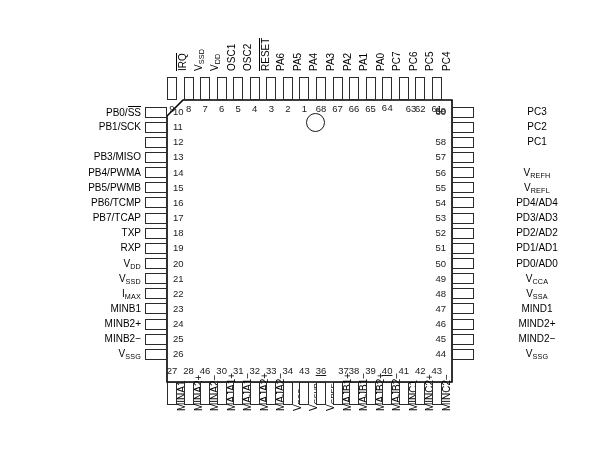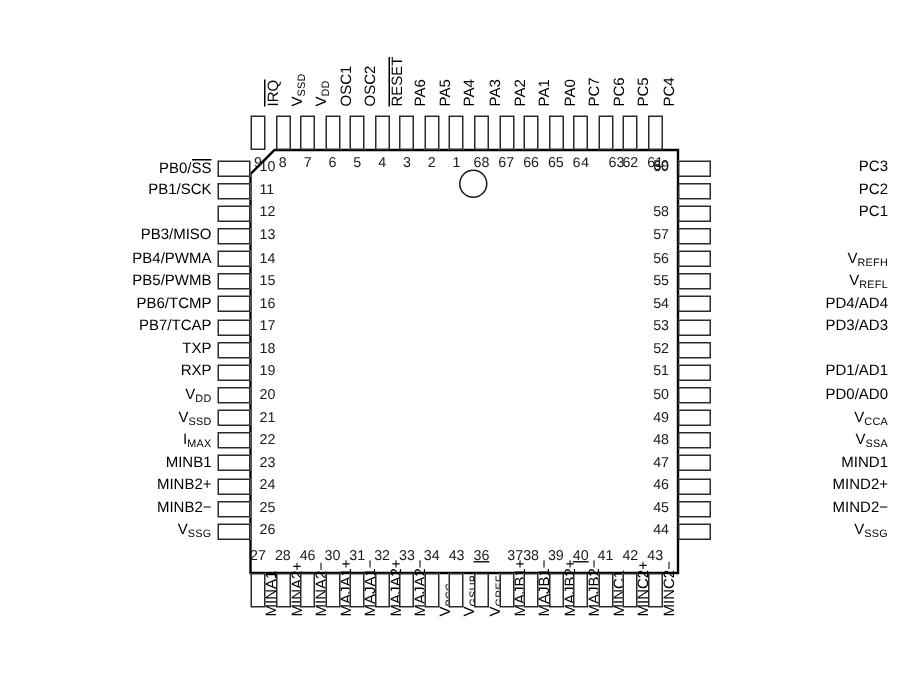--- a/index.html
+++ b/index.html
@@ -18,21 +18,21 @@
 
   
   .pnum{position:absolute;font-size:9.5px;line-height:10px;color:#1a1a1a;
         text-align:center;white-space:nowrap;}
   .pnum.l{text-align:left;}
   .pnum.r{text-align:right;}
 
   
   .lbl{position:absolute;font-size:10px;line-height:11px;white-space:nowrap;color:#000;}
   .lbl.left{text-align:right;}
-  .lbl.right{text-align:right;}
+  .lbl.right{text-align:center;}
 
   
   .vlbl{position:absolute;font-size:10px;line-height:11px;white-space:nowrap;color:#000;
         transform-origin:0 0;transform:rotate(-90deg);}
 
   .ov{border-top:1.3px solid #000;padding-top:0px;display:inline-block;line-height:11px;}
   sub{font-size:7.2px;vertical-align:baseline;position:relative;top:2px;letter-spacing:.2px;}
 
   
   .dot1{position:absolute;border:1.5px solid #1a1a1a;border-radius:50%;background:#fff;}
@@ -113,20 +113,21 @@
     <div class="pnum r" style="left: 424px; top: 182.75px; width: 22px;">55</div>
     <div class="lbl right" style="left: 482px; top: 181.75px; width: 110px;">V<sub>REFL</sub></div>
     <div class="pin" style="left: 452px; top: 197.4px; width: 22px; height: 11px;"></div>
     <div class="pnum r" style="left: 424px; top: 197.9px; width: 22px;">54</div>
     <div class="lbl right" style="left: 482px; top: 196.9px; width: 110px;">PD4/AD4</div>
     <div class="pin" style="left: 452px; top: 212.55px; width: 22px; height: 11px;"></div>
     <div class="pnum r" style="left: 424px; top: 213.05px; width: 22px;">53</div>
     <div class="lbl right" style="left: 482px; top: 212.05px; width: 110px;">PD3/AD3</div>
     <div class="pin" style="left: 452px; top: 227.7px; width: 22px; height: 11px;"></div>
     <div class="pnum r" style="left: 424px; top: 228.2px; width: 22px;">52</div>
+    <div class="lbl right" style="left: 482px; top: 227.2px; width: 110px;">PD2/AD2</div>
     <div class="pin" style="left: 452px; top: 242.85px; width: 22px; height: 11px;"></div>
     <div class="pnum r" style="left: 424px; top: 243.35px; width: 22px;">51</div>
     <div class="lbl right" style="left: 482px; top: 242.35px; width: 110px;">PD1/AD1</div>
     <div class="pin" style="left: 452px; top: 258px; width: 22px; height: 11px;"></div>
     <div class="pnum r" style="left: 424px; top: 258.5px; width: 22px;">50</div>
     <div class="lbl right" style="left: 482px; top: 257.5px; width: 110px;">PD0/AD0</div>
     <div class="pin" style="left: 452px; top: 273.15px; width: 22px; height: 11px;"></div>
     <div class="pnum r" style="left: 424px; top: 273.65px; width: 22px;">49</div>
     <div class="lbl right" style="left: 482px; top: 272.65px; width: 110px;">V<sub>CCA</sub></div>
     <div class="pin" style="left: 452px; top: 288.3px; width: 22px; height: 11px;"></div>

